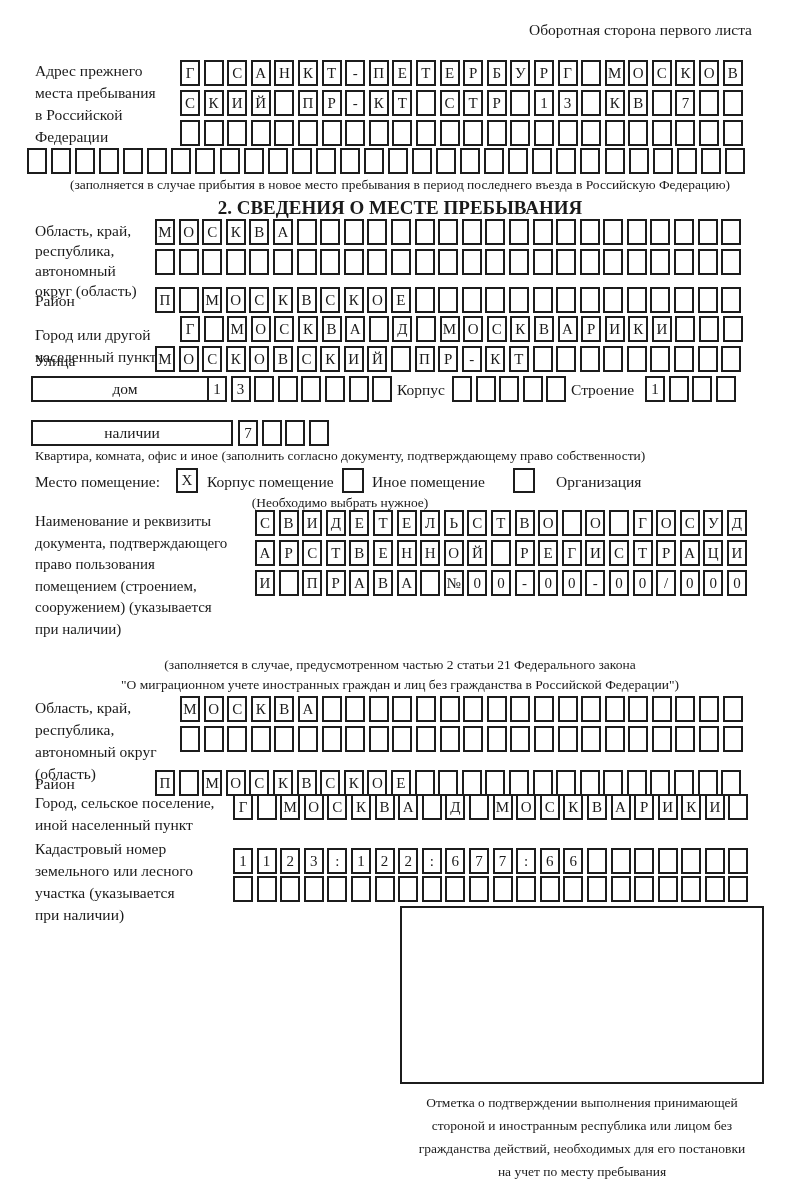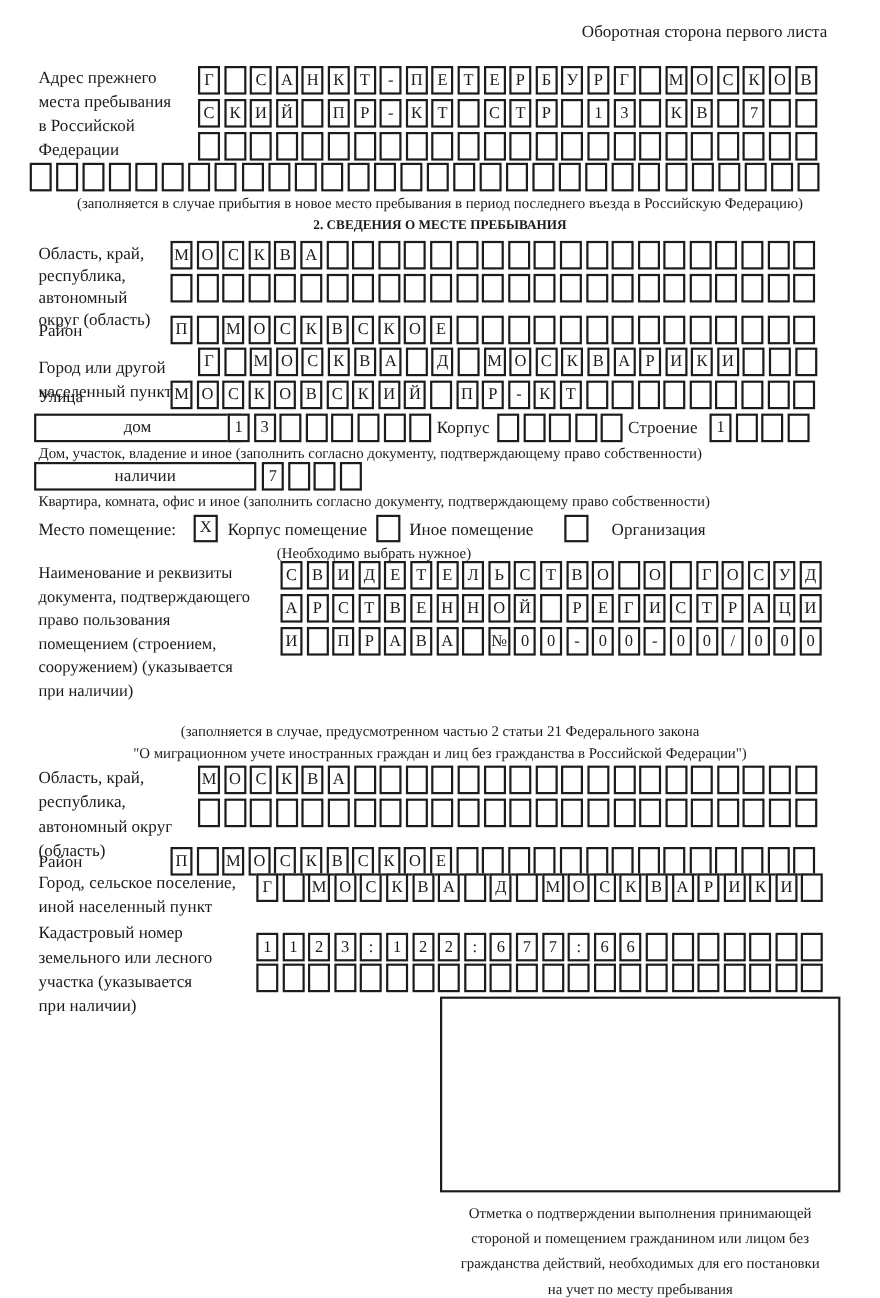--- a/index.html
+++ b/index.html
@@ -4,21 +4,21 @@
 <style>
   html,body { margin:0; padding:0; background:#fff; }
   .page {
     position:relative; width:800px; height:1180px; background:#ffffff;
     font-family:"Liberation Serif", serif; color:#1a1a1a; overflow:hidden;
   }
   .abs { position:absolute; }
   .lbl { font-size:15.5px; line-height:20px; }
   .lbl22 { font-size:15.5px; line-height:22px; }
   .cap { font-size:13.5px; }
-  .title { font-weight:bold; font-size:12px; text-align:center; width:100%; }
+  .title { font-weight:bold; font-size:19px; text-align:center; width:100%; }
   .center { text-align:center; width:100%; }
   .row { position:absolute; display:flex; gap:3.6px; }
   .row.stretch { justify-content:space-between; gap:0; }
   .cell {
     width:20px; height:26px; box-sizing:border-box; border:2px solid #1c1c1c;
     display:flex; align-items:center; justify-content:center;
     font-size:15px; flex:0 0 auto; background:#fff;
   }
   .bigbox {
     position:absolute; box-sizing:border-box; border:2px solid #1c1c1c; height:26px;
@@ -326,21 +326,20 @@
       <span class="cell"></span>
       <span class="cell"></span>
     </div>
   <div class="abs lbl" style="left:571px; top:380px;">Строение</div>
   <div class="abs row" style="left:645px; top:376px;">
       <span class="cell">1</span>
       <span class="cell"></span>
       <span class="cell"></span>
       <span class="cell"></span>
     </div>
-  <div class="abs cap" style="left:35px; top:404px;">Дом, участок, владение и иное (заполнить согласно документу, подтверждающему право собственности)</div>
 
   <div class="bigbox" style="left:31px; top:420px; width:202px;">наличии</div>
   <div class="row" style="left:238px; top:420px;">
       <span class="cell">7</span>
       <span class="cell"></span>
       <span class="cell"></span>
       <span class="cell"></span>
     </div>
   <div class="abs cap" style="left:35px; top:448px;">Квартира, комната, офис и иное (заполнить согласно документу, подтверждающему право собственности)</div>
 
@@ -602,18 +601,18 @@
       <span class="cell"></span>
       <span class="cell"></span>
       <span class="cell"></span>
       <span class="cell"></span>
       <span class="cell"></span>
     </div>
 
   <div class="stamp" style="left:400px; top:906px; width:364px; height:178px;"></div>
   <div class="abs cap" style="left:392px; top:1091px; width:380px; text-align:center; line-height:23px;">
     <div>Отметка о подтверждении выполнения принимающей</div>
-    <div>стороной и помещением гражданином или лицом без</div>
+    <div>стороной и иностранным республика или лицом без</div>
     <div>гражданства действий, необходимых для его постановки</div>
     <div>на учет по месту пребывания</div>
   </div>
 
 </div>
 
 </body></html>

